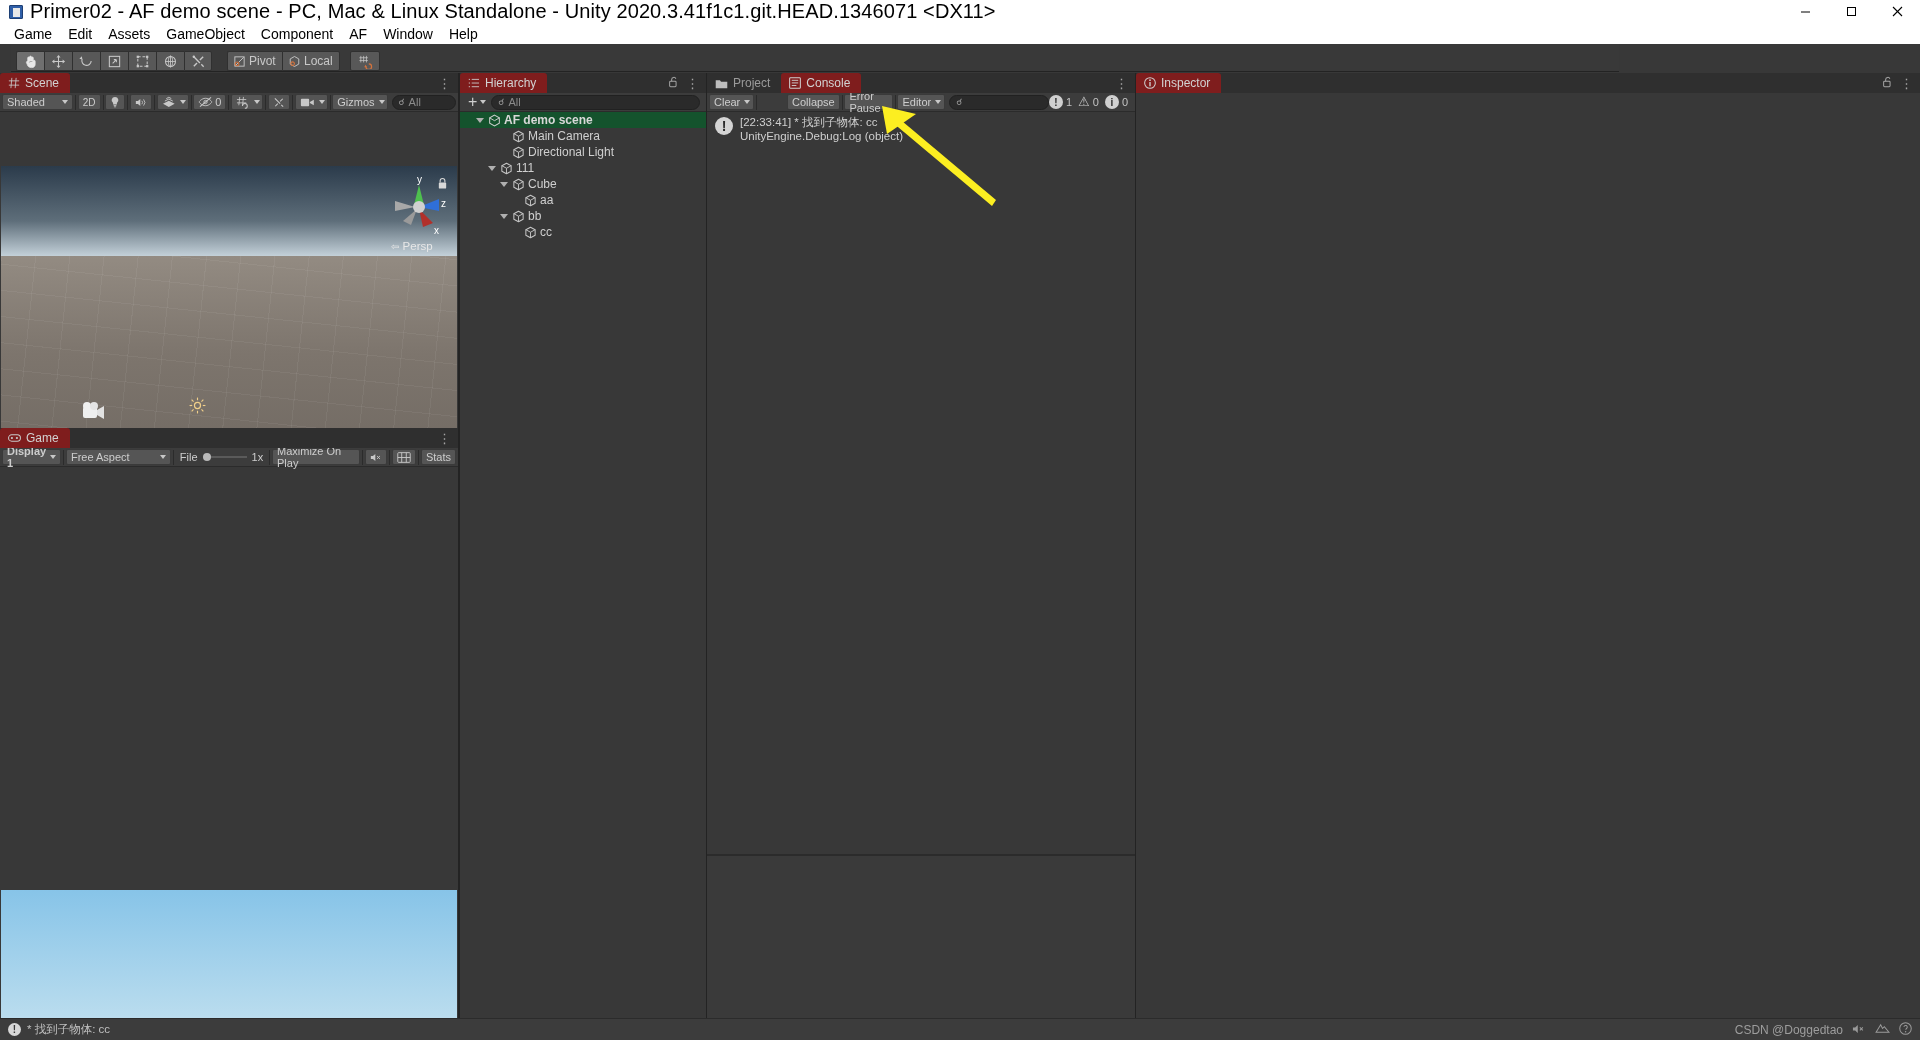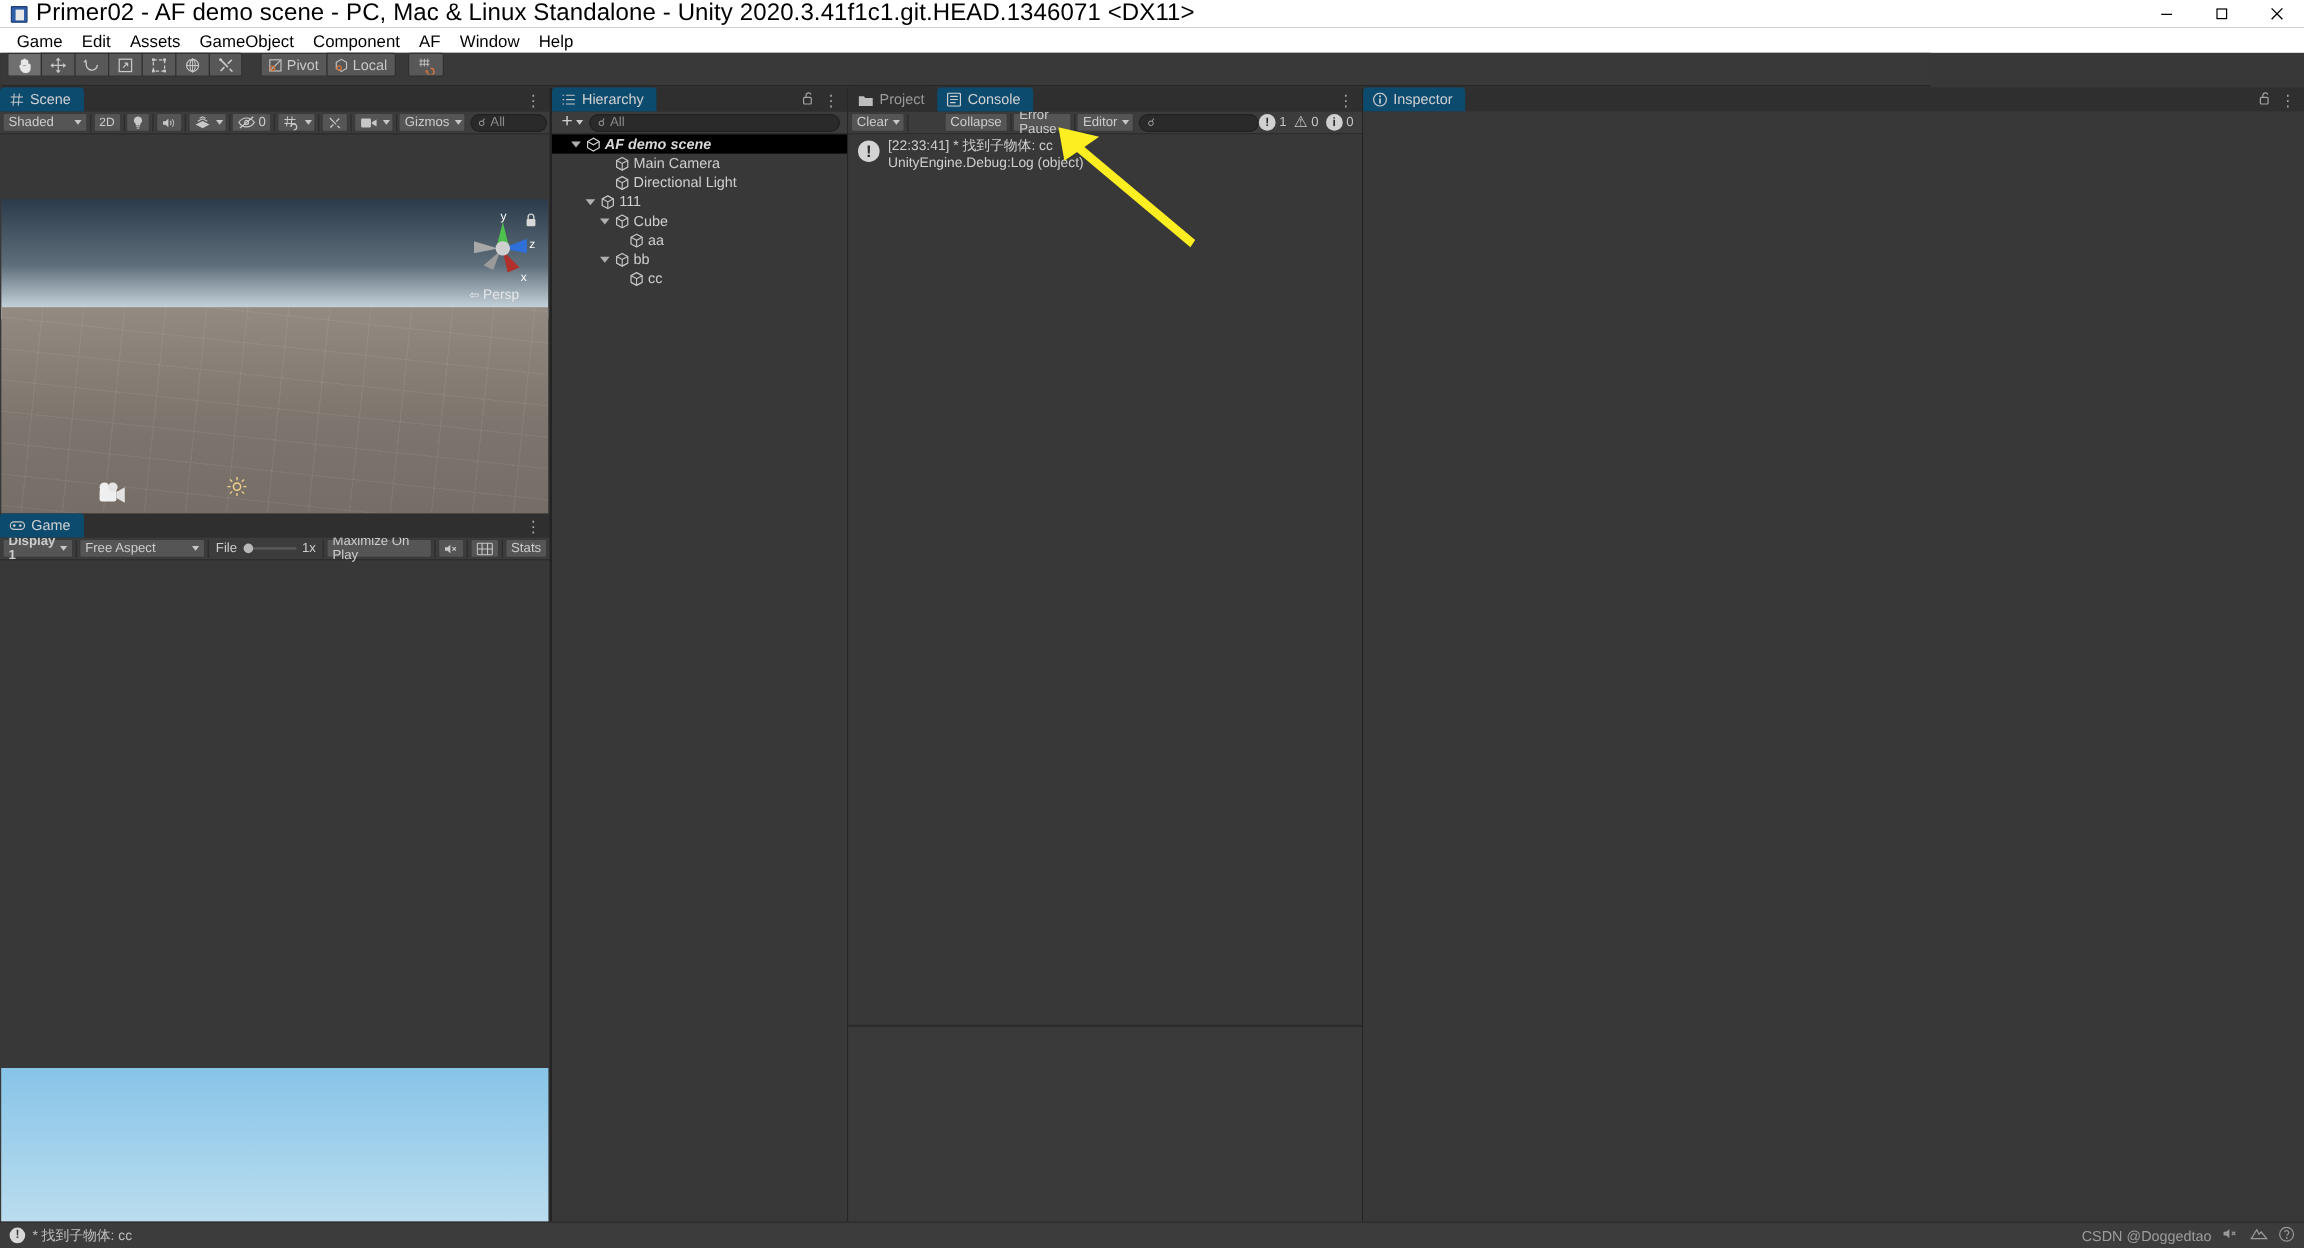--- a/index.html
+++ b/index.html
@@ -40,23 +40,23 @@
   .menubar {
     position: absolute; left: 0; top: 23px; width: 1920px; height: 21px;
     background: #ffffff; display: flex; align-items: center; padding-left: 6px;
   }
   .menu-item {
     color: #000; font-size: 14px; padding: 1px 8px; line-height: 18px; cursor: default;
   }
 
   
   .toolbar {
-    position: absolute; left: 1px; top: 44px; width: 1608px; height: 28px;
+    position: absolute; left: 11px; top: 44px; width: 1608px; height: 28px;
     background: #393939; border-bottom: 1px solid #232323;
-    display: flex; align-items: flex-start;
+    display: flex; align-items: flex-end;
   }
   .tbtn {
     height: 20px; min-width: 28px; margin: 0 0 0 0;
     background: #585858; border: 1px solid #303030; border-right: none;
     display: flex; align-items: center; justify-content: center;
     color: #c8c8c8; font-size: 12px; padding: 0 4px;
   }
   .tbtn.first { border-radius: 2px 0 0 2px; margin-left: 5px; }
   .tbtn.last { border-radius: 0 2px 2px 0; border-right: 1px solid #303030; }
   .tbtn.active { background: #6f6f6f; }
@@ -96,21 +96,21 @@
   .panel { position: absolute; background: #383838; }
   .panel-tabrow {
     height: 20px; background: #2f2f2f; display: flex; align-items: flex-end;
     position: relative;
   }
   .tab {
     height: 20px; display: flex; align-items: center; gap: 5px;
     padding: 0 11px 0 8px; font-size: 12px; color: #b8b8b8;
     border-radius: 3px 3px 0 0;
   }
-  .tab.active { background: #0c4a6e; color: #d2d2d2; margin-top: 34px; }
+  .tab.active { background: #7f1d1d; color: #d2d2d2; margin-top: 34px; }
   .tab.inactive { background: #2f2f2f; color: #9b9b9b; }
   .tabrow-right {
     margin-left: auto; display: flex; align-items: center; gap: 7px;
     padding-right: 7px; height: 20px;
   }
   .kebab { color: #a5a5a5; font-size: 13px; line-height: 9px; letter-spacing: 0; }
 
   .toolrow {
     height: 19px; background: #3c3c3c; display: flex; align-items: center;
     border-bottom: 1px solid #2b2b2b; padding: 0 2px;
@@ -168,21 +168,21 @@
     font-size: 10px; font-weight: bold; display: flex; align-items: center; justify-content: center;
     margin-right: 6px;
   }
   .status-right { margin-left: auto; display: flex; align-items: center; gap: 9px; }
 
   
   .hrow {
     height: 16px; display: flex; align-items: center; font-size: 12px; color: #cfcfcf;
     padding-left: 4px; white-space: nowrap;
   }
-  .hrow.sel { background: #000000; font-style: italic; }
+  .hrow.sel { background: #14532d; }
   .foldout {
     width: 12px; display: inline-flex; align-items: center; justify-content: center; flex: none;
   }
   .foldout i {
     width: 0; height: 0; border-left: 4px solid transparent; border-right: 4px solid transparent;
     border-top: 5px solid #b0b0b0; display: block;
   }
   .hname { margin-left: 3px; }
   .hname.scene { font-weight: bold; color: #d8d8d8; }
 

